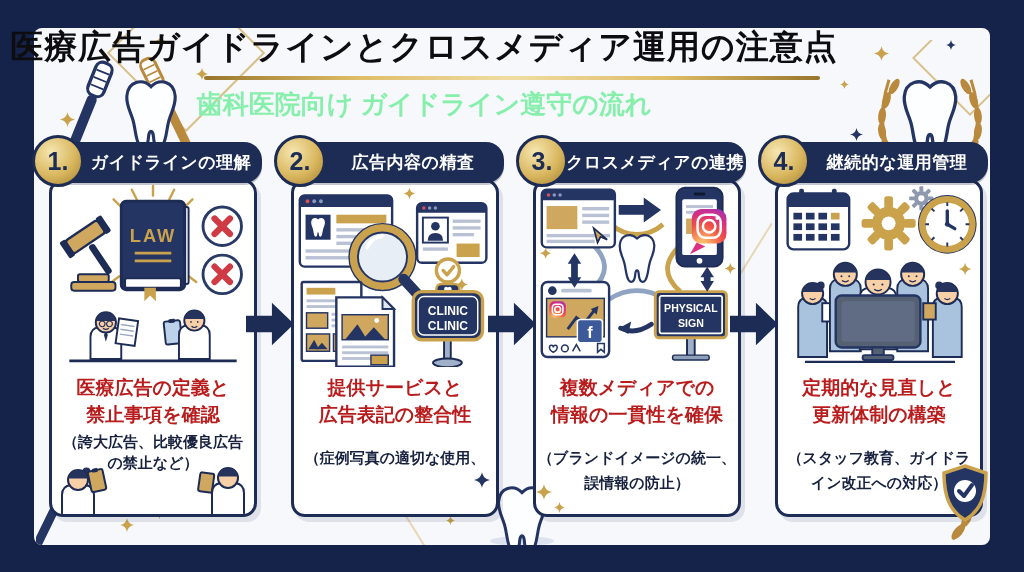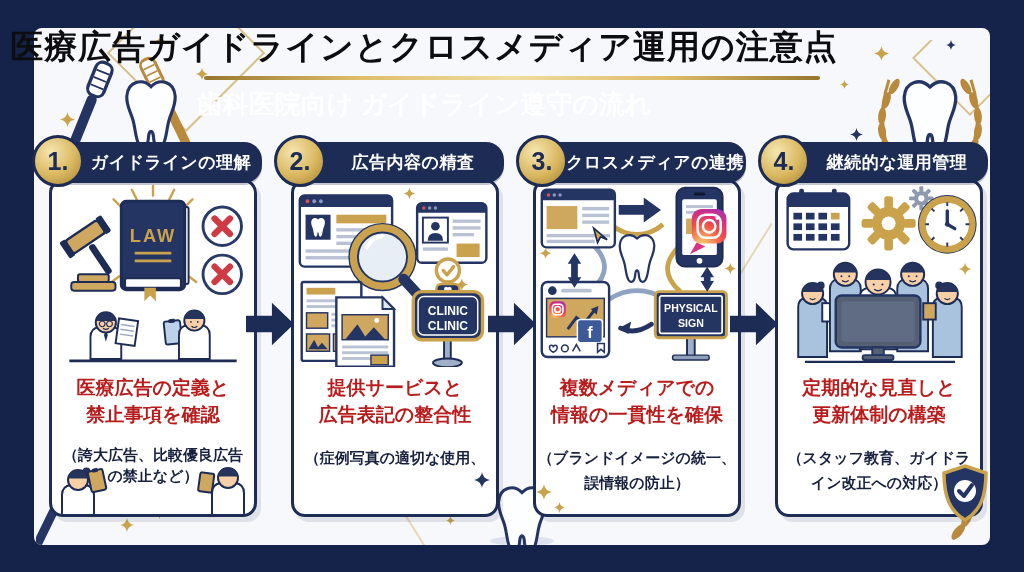--- a/index.html
+++ b/index.html
@@ -5,36 +5,36 @@
   *{margin:0;padding:0;box-sizing:border-box}
   html,body{width:1024px;height:572px;overflow:hidden}
   body{background:#15224a;font-family:"Liberation Sans","DejaVu Sans",sans-serif}
   .stage{position:relative;width:848px;height:572px}
   .panel{position:absolute;left:34px;top:28px;width:956px;height:517px;background:#f7f8fb;border-radius:8px;overflow:hidden}
   .deco{position:absolute;pointer-events:none}
   .gline{position:absolute;height:2px;background:#d6b872;opacity:.5;transform-origin:left center}
   .title{position:absolute;left:0;top:25px;width:100%;text-align:center;font-size:33px;font-weight:900;color:#0d0d10;letter-spacing:1px;z-index:2}
   .underline{position:absolute;left:204px;top:76px;width:616px;height:4px;border-radius:2px;z-index:2;
     background:linear-gradient(90deg,#97762c,#dfbd68 25%,#f0dda2 50%,#dfbd68 75%,#97762c)}
-  .subtitle{position:absolute;left:0;top:87px;width:100%;text-align:center;font-size:26px;font-weight:900;color:#ffffff;z-index:2}
+  .subtitle{position:absolute;left:0;top:87px;width:100%;text-align:center;font-size:26px;font-weight:900;color:#86efac;z-index:2}
   .col{position:absolute;top:142px;width:226px;height:375px;z-index:2}
   .col1{left:36px}.col2{left:278px}.col3{left:520px}.col4{left:762px}
   .cnum{position:absolute;left:-4px;top:-7px;width:52px;height:52px;border-radius:50%;
     background:radial-gradient(circle at 35% 30%,#f6e6b0,#d9b75f 55%,#a5802f);
     border:3px solid #1d2c55;display:flex;align-items:center;justify-content:center;
     font-size:25px;font-weight:900;color:#1d2c55;z-index:3}
   .chead{position:absolute;left:0;top:0;width:100%;height:41px;background:#1d2c55;border-radius:18px;
     display:flex;align-items:center;justify-content:center;padding-left:44px;z-index:2;box-shadow:0 2px 0 rgba(16,27,58,.25)}
   .chead span{color:#ffffff;font-size:17px;font-weight:800;letter-spacing:.5px;white-space:nowrap}
   .cbody{position:absolute;left:13px;right:5px;top:37px;bottom:0;background:#ffffff;border:3px solid #1d2c55;
     border-radius:14px;box-shadow:4px 5px 0 rgba(18,30,64,.10);overflow:hidden}
   .illus{display:block;width:100%;height:auto}
   .cmain{position:relative;text-align:center;font-size:19px;font-weight:800;color:#b91c1c;line-height:1.42;margin-top:8px;z-index:2}
   .cnote{position:relative;text-align:center;font-size:15px;font-weight:700;color:#18223f;line-height:1.7;margin-top:16px;z-index:2}
-  .note-tight{margin-top:15px;line-height:1.4}
+  .note-tight{margin-top:2px;line-height:1.4}
   .strip{position:absolute;left:0;bottom:0;width:100%;z-index:1}
   .arrow{position:absolute;top:301px;width:48px;height:46px;background:#1d2c55;z-index:4;
     clip-path:polygon(0 32%,54% 32%,54% 4%,100% 50%,54% 96%,54% 68%,0 68%)}
   .a1{left:246px}.a2{left:488px}.a3{left:730px}
   .shield{position:absolute;right:-4px;bottom:-6px;z-index:5}
   .sp-c2{position:absolute;right:6px;bottom:26px;z-index:3}
   .sp-c3{position:absolute;left:-2px;bottom:-2px;z-index:3}
 </style>
 </head>
 <body>

